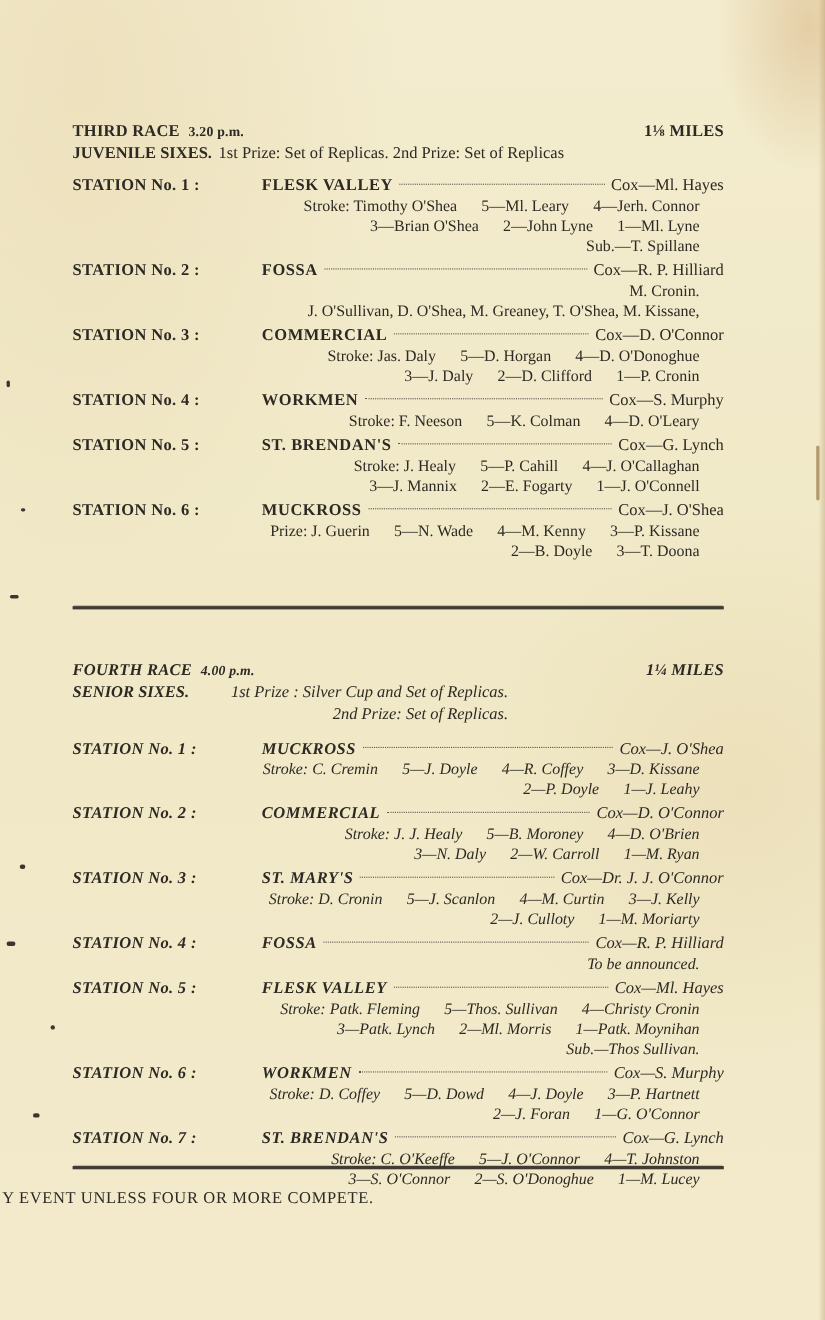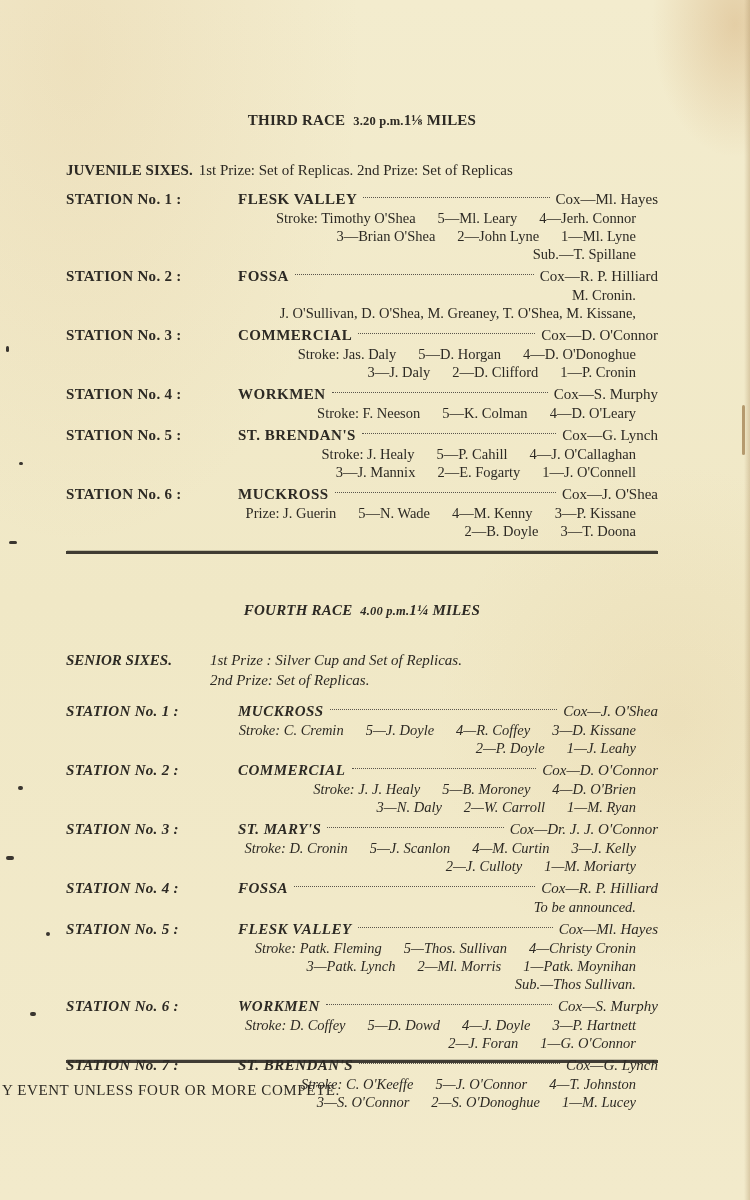--- a/index.html
+++ b/index.html
@@ -14,25 +14,25 @@
       font-family: "Liberation Serif", "DejaVu Serif", serif;
       color: #2d2a24;
       position: relative;
     }
     .page { position: absolute; left: 0; top: 0; width: 750px; height: 1200px; }
     .right-edge { position: absolute; right: 0; top: 0; width: 6px; height: 1200px;
       background: linear-gradient(90deg, transparent, rgba(170,140,95,0.35)); }
     .mark { position: absolute; background: #3a3630; border-radius: 2px; }
 
     .race { position: absolute; left: 66px; width: 592px; }
-    .race-head { display: flex; justify-content: center; font-weight: bold; font-size: 15px; letter-spacing: 0.2px; line-height: 20px; }
+    .race-head { display: flex; justify-content: space-between; font-weight: bold; font-size: 15px; letter-spacing: 0.2px; line-height: 20px; }
     .race-head .time { font-weight: bold; font-size: 12.5px; margin-left: 4px; }
-    .race-sub { font-size: 15px; line-height: 20px; display: flex; margin-top: 29px; }
+    .race-sub { font-size: 15px; line-height: 20px; display: flex; }
     .race-sub .cls { font-weight: bold; white-space: nowrap; }
-    .race-sub .prizes { margin-left: 6px; }
+    .race-sub .prizes { margin-left: 6px; text-align: right; }
     .race-sub.senior .prizes { margin-left: 38px; }
 
     .station { margin-top: 4px; }
     .st-head { display: flex; align-items: center; font-size: 15px; line-height: 19px; white-space: nowrap; }
     .st-no { font-weight: bold; letter-spacing: 0.3px; width: 172px; }
     .st-club { font-weight: bold; letter-spacing: 0.5px; }
     .st-dots { flex: 1; border-bottom: 1px dotted #5a554c; margin: 0 6px 4px 6px; height: 0; }
     .st-cox { white-space: nowrap; }
     .crew { padding-left: 54px; font-size: 14.5px; line-height: 18px; }
     .crew-line { white-space: nowrap; text-align: right; }

